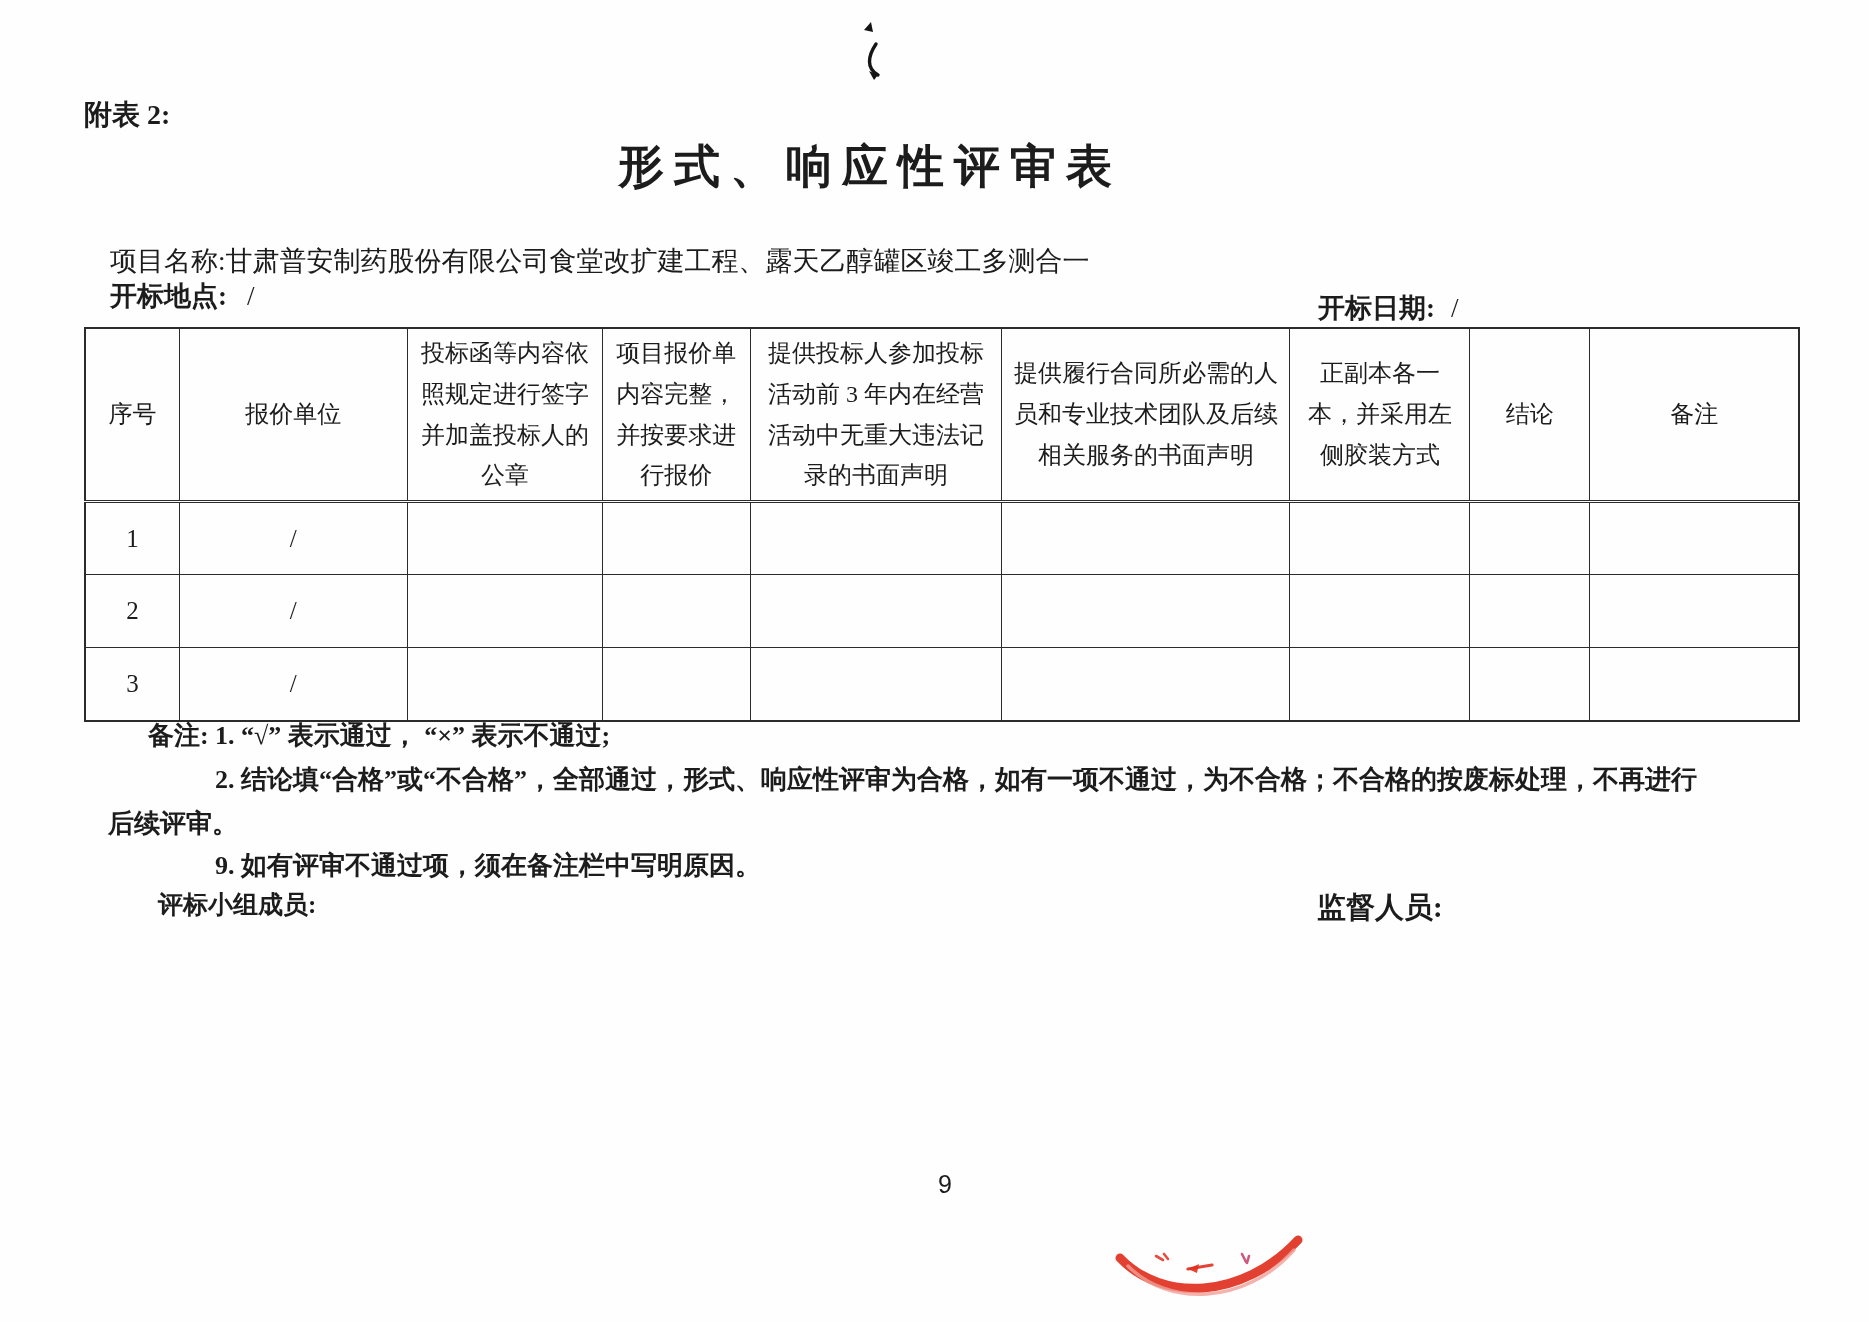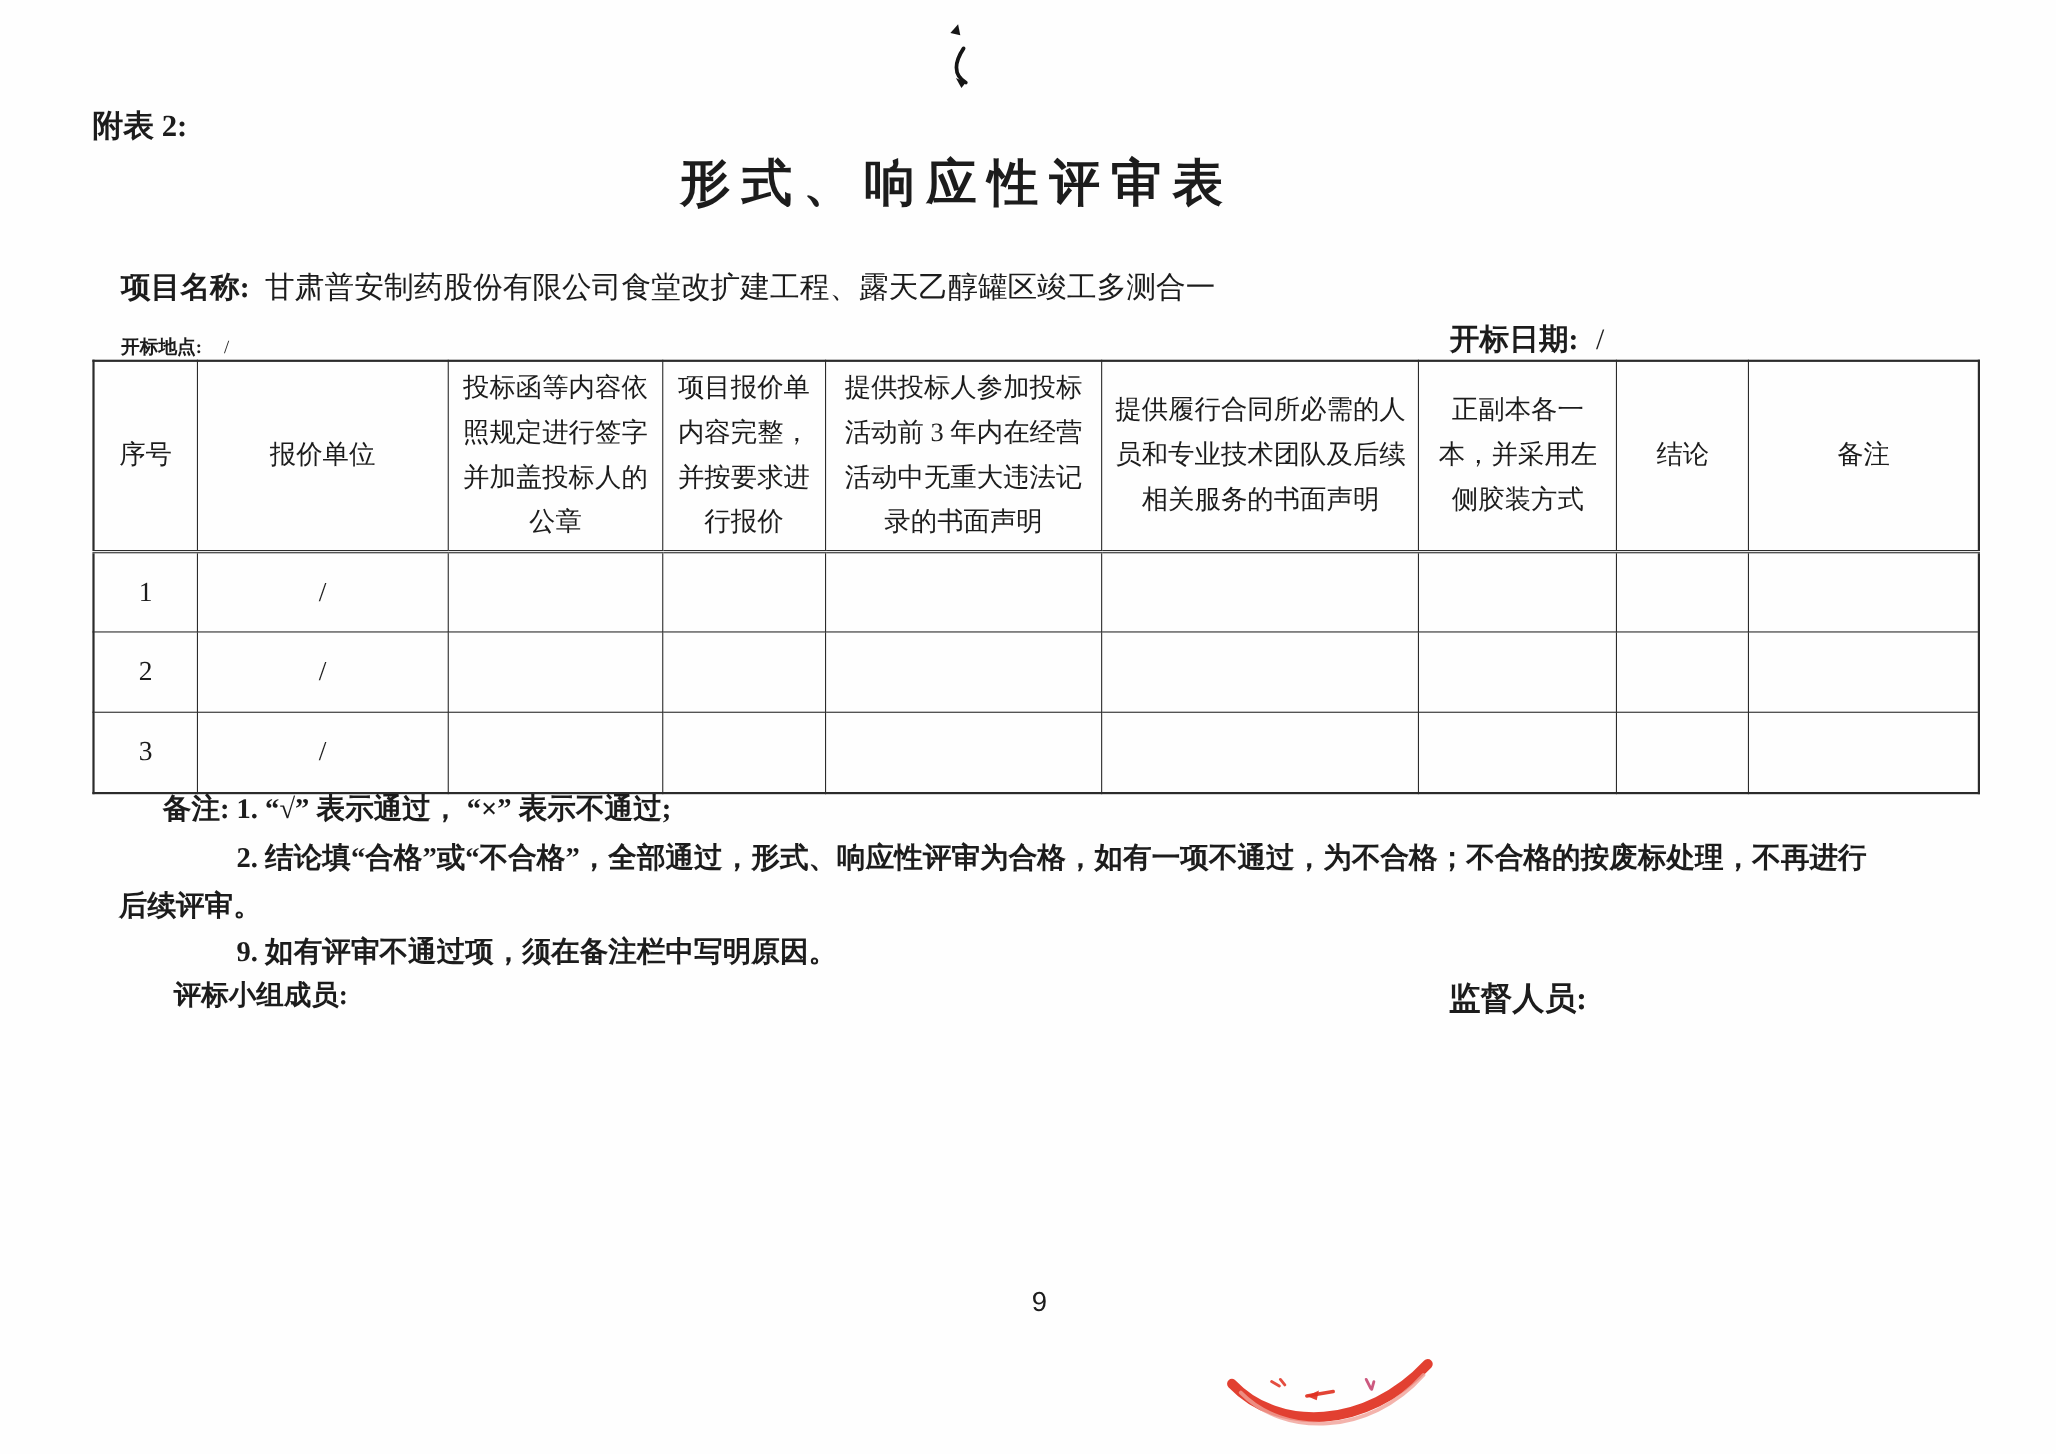--- a/index.html
+++ b/index.html
@@ -6,22 +6,22 @@
   body{
     width:1869px;height:1322px;position:relative;background:#fefefe;
     font-family:"Liberation Serif","DejaVu Serif",serif;
     color:#1c1c1c;overflow:hidden;
   }
   .abs{position:absolute;}
   .attachment{left:84px;top:96px;font-size:28px;font-weight:bold;}
   .doc-title{left:0;top:136px;width:1740px;text-align:center;
     font-size:46px;font-weight:bold;letter-spacing:10px;}
   .project-line{left:110px;top:243px;font-size:27px;white-space:nowrap;}
-  .project-line .lbl{font-weight:bold;margin-right:14px;}
-  .loc-line{left:110px;top:304px;font-size:17px;}
+  .project-line .lbl{font-weight:normal;margin-right:0;}
+  .loc-line{left:110px;top:278px;font-size:27px;}
   .loc-line .lbl{font-weight:bold;margin-right:20px;}
   .date-line{left:1318px;top:290px;font-size:27px;}
   .date-line .lbl{font-weight:bold;margin-right:16px;}
 
   table.review{position:absolute;left:84px;top:327px;width:1716px;
     border-collapse:collapse;table-layout:fixed;}
   table.review td{border:1.6px solid #2b2b2b;text-align:center;
     vertical-align:middle;padding:4px 9px;box-sizing:border-box;}
   table.review tr.hdr td{height:161px;font-size:24px;line-height:1.7;
     border-bottom:3.5px double #2b2b2b;}

